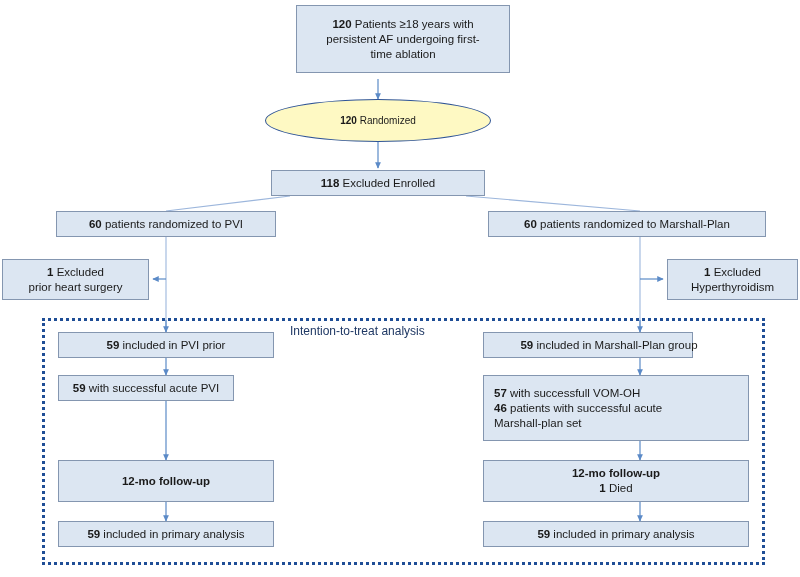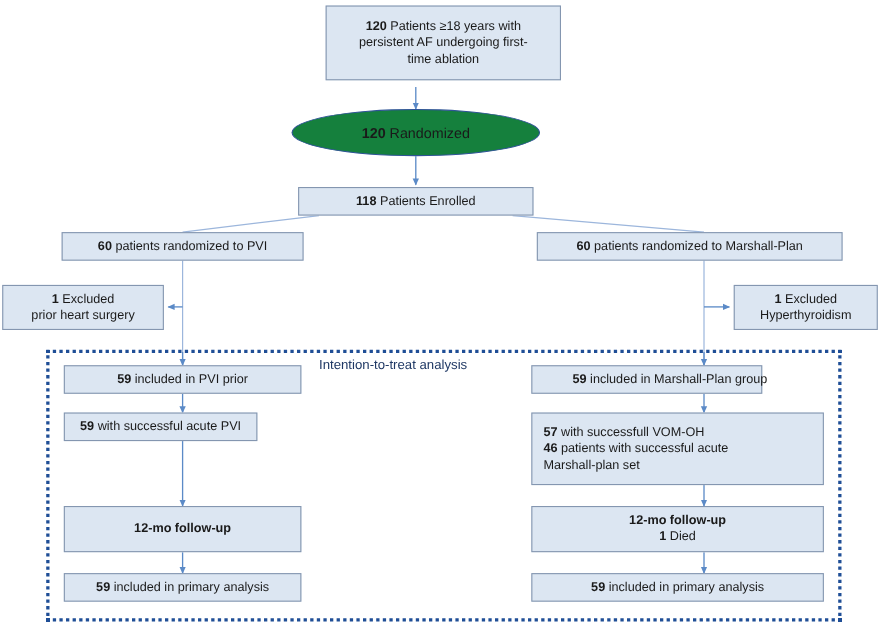--- a/index.html
+++ b/index.html
@@ -49,27 +49,27 @@
     text-align: left;
     padding-left: 10px;
   }
   .node.lefttext .ln {
     text-align: left;
   }
   b { font-weight: bold; }
   .ellipse {
     position: absolute;
     box-sizing: border-box;
-    background: #15803d;
+    background: #fef9c3;
     border: 1px solid #2f5496;
     border-radius: 50%;
     display: flex;
     align-items: center;
     justify-content: center;
-    font-size: 13px;
+    font-size: 10px;
     color: #1a1a1a;
   }
   .itt-box {
     position: absolute;
     box-sizing: border-box;
     border: 3px dotted #1f4e96;
     background: transparent;
   }
   .itt-label {
     position: absolute;
@@ -126,21 +126,21 @@
     <span class="ln"><b>120</b><span> Patients ≥18 years with</span></span>
     <span class="ln">persistent AF undergoing first-</span>
     <span class="ln">time ablation</span>
   </div>
 
   <div class="ellipse" style="left:265px; top:99px; width:226px; height:43px;">
     <span class="ln"><b>120</b><span> Randomized</span></span>
   </div>
 
   <div class="node" style="left:271px; top:170px; width:214px; height:26px;">
-    <span class="ln"><b>118</b><span> Patients Enrolled</span></span>
+    <span class="ln"><b>118</b><span> Excluded Enrolled</span></span>
   </div>
 
   <div class="node" style="left:56px; top:211px; width:220px; height:26px;">
     <span class="ln"><b>60</b><span> patients randomized to PVI</span></span>
   </div>
 
   <div class="node" style="left:488px; top:211px; width:278px; height:26px;">
     <span class="ln"><b>60</b><span> patients randomized to Marshall-Plan</span></span>
   </div>
 

